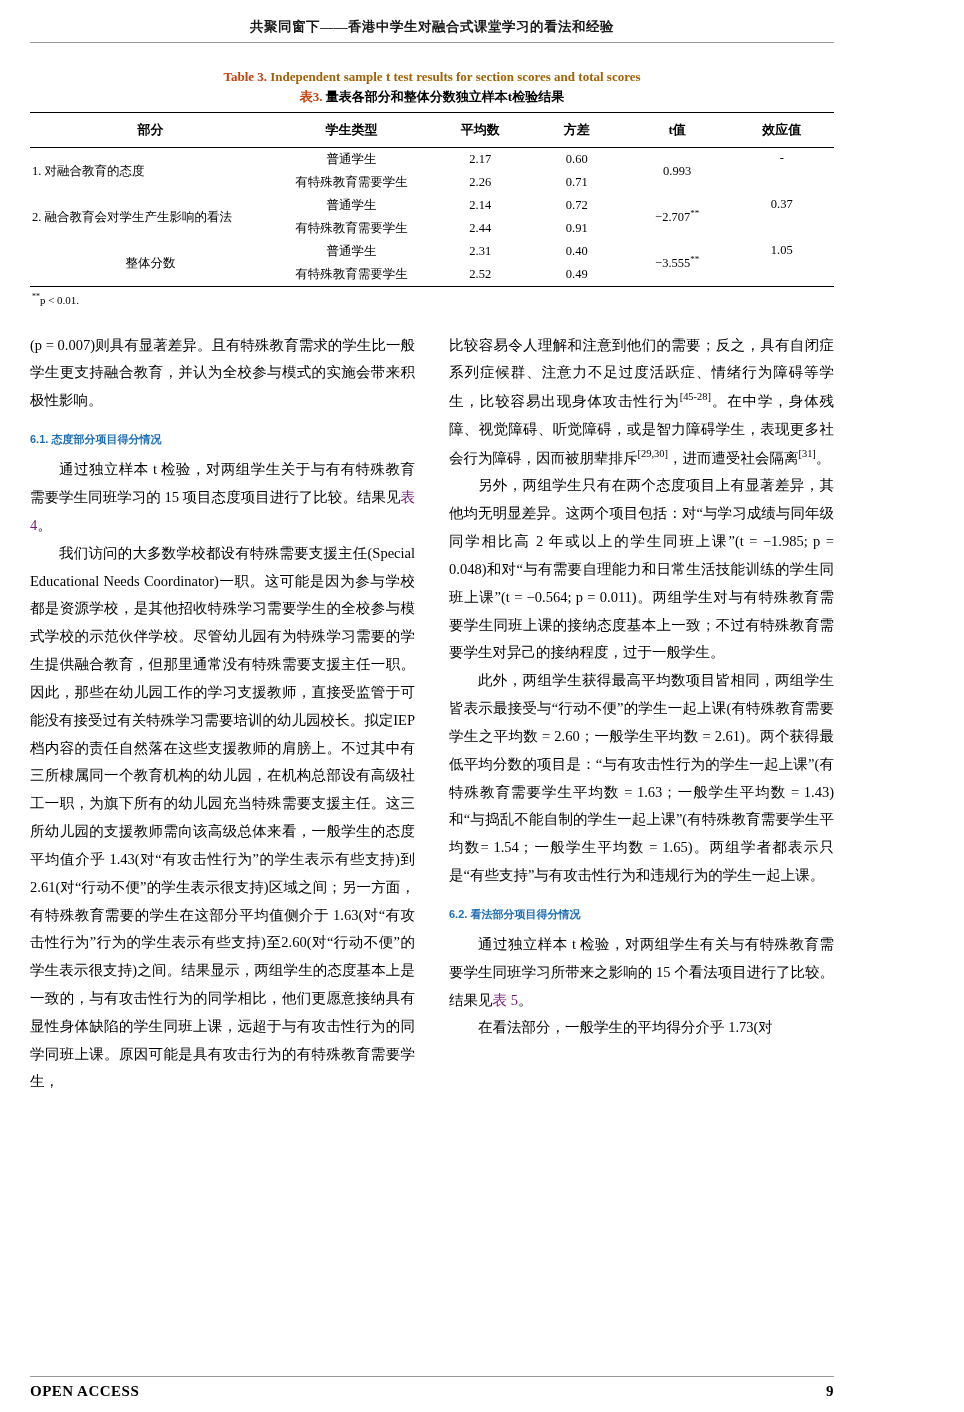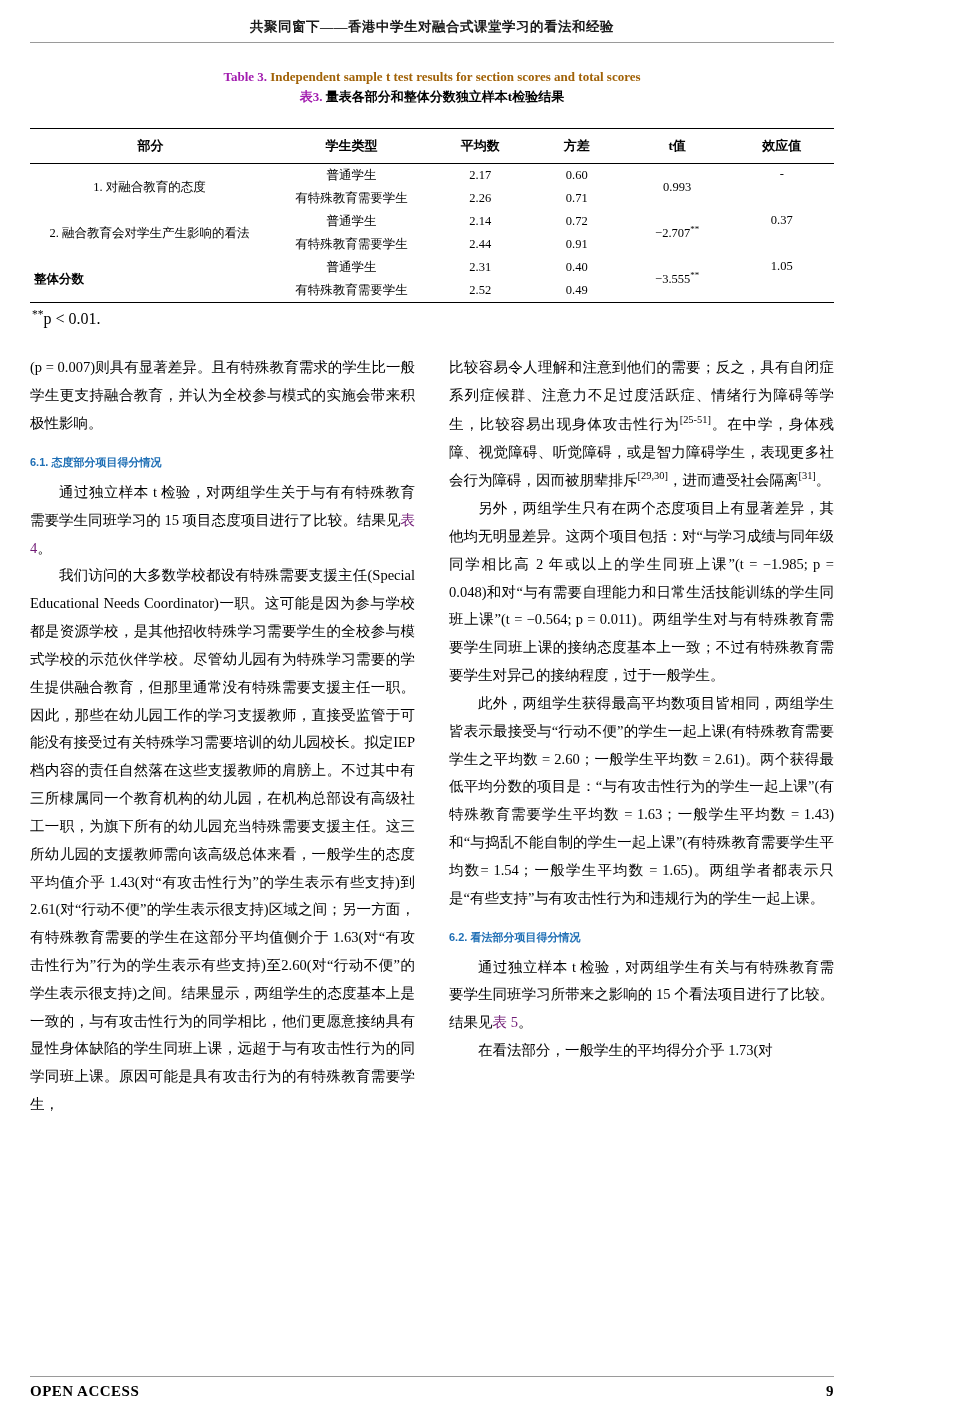--- a/index.html
+++ b/index.html
@@ -29,63 +29,63 @@
     border-bottom:1px solid #9a9a9a;
     margin:0 0 24px 0;
   }
   
   .tbl-caption{
     text-align:center;
     font-size:13px;
     line-height:1.5;
   }
   .tbl-caption .lbl{
-    color:#a21caf;
+    color:#c2410c;
     font-weight:bold;
   }
   .tbl-caption .en{
     font-weight:bold;
     color:#a16207;
   }
   .tbl-caption .cn{
     font-weight:bold;
     color:#000;
   }
   
   table.data{
     width:100%;
     border-collapse:collapse;
-    margin-top:22px;
+    margin-top:6px;
     font-size:12.5px;
   }
   table.data th{
     font-weight:bold;
     padding:8px 4px;
     text-align:center;
     font-size:13px;
   }
   table.data td{
     padding:3px 4px;
     text-align:center;
     font-size:12.5px;
     vertical-align:middle;
   }
   table.data td.left{
-    text-align:center;
+    text-align:left;
     padding-left:2px;
   }
   table.data td.center-label{
-    text-align:left;
-    font-weight:bold;
+    text-align:center;
+    font-weight:normal;
   }
   .row-top{border-top:1.6px solid #000;}
   .row-head-bottom{border-bottom:1px solid #000;}
   .row-bottom{border-bottom:1.6px solid #000;}
   .tbl-note{
-    font-size:16px;
+    font-size:11px;
     margin-top:5px;
     padding-left:2px;
   }
   sup{font-size:0.72em; vertical-align:super;}
   
   .cols{
     display:flex;
     gap:34px;
     margin-top:26px;
   }
@@ -215,21 +215,21 @@
       <p>(p = 0.007)则具有显著差异。且有特殊教育需求的学生比一般学生更支持融合教育，并认为全校参与模式的实施会带来积极性影响。</p>
 
       <h3 class="sec">6.1.  态度部分项目得分情况</h3>
 
       <p class="indent"><span>通过独立样本 t 检验，对两组学生关于与有有特殊教育需要学生同班学习的 15 项目态度项目进行了比较。结果见</span><span class="link">表 4</span><span>。</span></p>
 
       <p class="indent">我们访问的大多数学校都设有特殊需要支援主任(Special Educational Needs Coordinator)一职。这可能是因为参与学校都是资源学校，是其他招收特殊学习需要学生的全校参与模式学校的示范伙伴学校。尽管幼儿园有为特殊学习需要的学生提供融合教育，但那里通常没有特殊需要支援主任一职。因此，那些在幼儿园工作的学习支援教师，直接受监管于可能没有接受过有关特殊学习需要培训的幼儿园校长。拟定IEP 档内容的责任自然落在这些支援教师的肩膀上。不过其中有三所棣属同一个教育机构的幼儿园，在机构总部设有高级社工一职，为旗下所有的幼儿园充当特殊需要支援主任。这三所幼儿园的支援教师需向该高级总体来看，一般学生的态度平均值介乎 1.43(对“有攻击性行为”的学生表示有些支持)到 2.61(对“行动不便”的学生表示很支持)区域之间；另一方面，有特殊教育需要的学生在这部分平均值侧介于 1.63(对“有攻击性行为”行为的学生表示有些支持)至2.60(对“行动不便”的学生表示很支持)之间。结果显示，两组学生的态度基本上是一致的，与有攻击性行为的同学相比，他们更愿意接纳具有显性身体缺陷的学生同班上课，远超于与有攻击性行为的同学同班上课。原因可能是具有攻击行为的有特殊教育需要学生，</p>
     </div>
 
     <div class="col">
-      <p><span>比较容易令人理解和注意到他们的需要；反之，具有自闭症系列症候群、注意力不足过度活跃症、情绪行为障碍等学生，比较容易出现身体攻击性行为</span><sup>[25-51]</sup><span>。在中学，身体残障、视觉障碍、听觉障碍，或是智力障碍学生，表现更多社会行为障碍，因而被朋辈排斥</span><sup>[29,30]</sup><span>，进而遭受社会隔离</span><sup>[31]</sup><span>。</span></p>
+      <p><span>比较容易令人理解和注意到他们的需要；反之，具有自闭症系列症候群、注意力不足过度活跃症、情绪行为障碍等学生，比较容易出现身体攻击性行为</span><sup>[45-28]</sup><span>。在中学，身体残障、视觉障碍、听觉障碍，或是智力障碍学生，表现更多社会行为障碍，因而被朋辈排斥</span><sup>[29,30]</sup><span>，进而遭受社会隔离</span><sup>[31]</sup><span>。</span></p>
 
       <p class="indent">另外，两组学生只有在两个态度项目上有显著差异，其他均无明显差异。这两个项目包括：对“与学习成绩与同年级同学相比高 2 年或以上的学生同班上课”(t = −1.985; p = 0.048)和对“与有需要自理能力和日常生活技能训练的学生同班上课”(t = −0.564; p = 0.011)。两组学生对与有特殊教育需要学生同班上课的接纳态度基本上一致；不过有特殊教育需要学生对异己的接纳程度，过于一般学生。</p>
 
       <p class="indent">此外，两组学生获得最高平均数项目皆相同，两组学生皆表示最接受与“行动不便”的学生一起上课(有特殊教育需要学生之平均数 = 2.60；一般学生平均数 = 2.61)。两个获得最低平均分数的项目是：“与有攻击性行为的学生一起上课”(有特殊教育需要学生平均数 = 1.63；一般学生平均数 = 1.43)和“与捣乱不能自制的学生一起上课”(有特殊教育需要学生平均数= 1.54；一般学生平均数 = 1.65)。两组学者都表示只是“有些支持”与有攻击性行为和违规行为的学生一起上课。</p>
 
       <h3 class="sec">6.2.  看法部分项目得分情况</h3>
 
       <p class="indent"><span>通过独立样本 t 检验，对两组学生有关与有特殊教育需要学生同班学习所带来之影响的 15 个看法项目进行了比较。结果见</span><span class="link">表 5</span><span>。</span></p>
 
       <p class="indent">在看法部分，一般学生的平均得分介乎 1.73(对</p>

